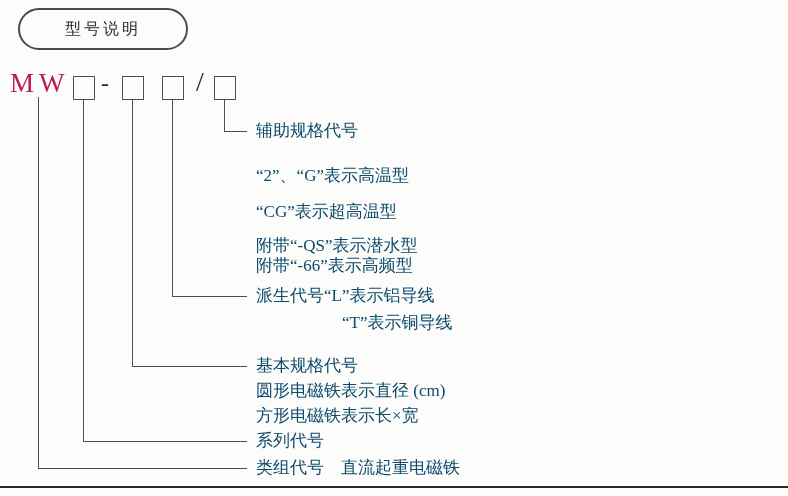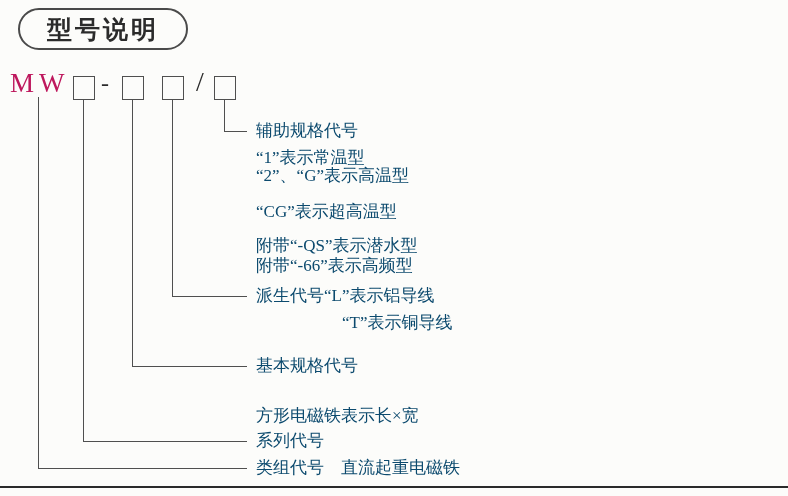--- a/index.html
+++ b/index.html
@@ -14,22 +14,22 @@
   }
   .pill {
     position: absolute;
     left: 18px; top: 8px;
     width: 166px; height: 38px;
     border: 2px solid #4a4a4a;
     border-radius: 21px;
     display: flex; align-items: center; justify-content: center;
   }
   .pill span {
-    font-size: 25px;
-    font-weight: bold;
+    font-size: 16px;
+    font-weight: normal;
     letter-spacing: 3px;
     color: #2b2b2b;
   }
   .mw {
     position: absolute;
     left: 10px; top: 68px;
     font-size: 27px;
     letter-spacing: 5px;
     color: #be185d;
   }
@@ -97,30 +97,30 @@
   <div class="vline" style="left:132px; top:100px; height:266px;"></div>
   <div class="hline" style="left:132px; top:366px; width:115px;"></div>
 
   <div class="vline" style="left:172px; top:100px; height:196px;"></div>
   <div class="hline" style="left:172px; top:296px; width:75px;"></div>
 
   <div class="vline" style="left:224px; top:100px; height:31px;"></div>
   <div class="hline" style="left:224px; top:131px; width:23px;"></div>
 
   <div class="lbl" style="top:119px;">辅助规格代号</div>
-  <div class="lbl" style="top:146px;">“1”表示常温型</div>
   <div class="lbl" style="top:164px;">“2”、“G”表示高温型</div>
   <div class="lbl" style="top:200px;">“CG”表示超高温型</div>
   <div class="lbl" style="top:234px;">附带“-QS”表示潜水型</div>
   <div class="lbl" style="top:254px;">附带“-66”表示高频型</div>
 
   <div class="lbl" style="top:284px;">派生代号“L”表示铝导线</div>
   <div class="lbl" style="top:311px; left:342px;">“T”表示铜导线</div>
 
   <div class="lbl" style="top:354px;">基本规格代号</div>
+  <div class="lbl" style="top:379px;">圆形电磁铁表示直径 (cm)</div>
   <div class="lbl" style="top:404px;">方形电磁铁表示长×宽</div>
 
   <div class="lbl" style="top:429px;">系列代号</div>
   <div class="lbl" style="top:456px;">类组代号　直流起重电磁铁</div>
 
   <div class="bottom-rule"></div>
 
 </div>
 
 </body></html>

